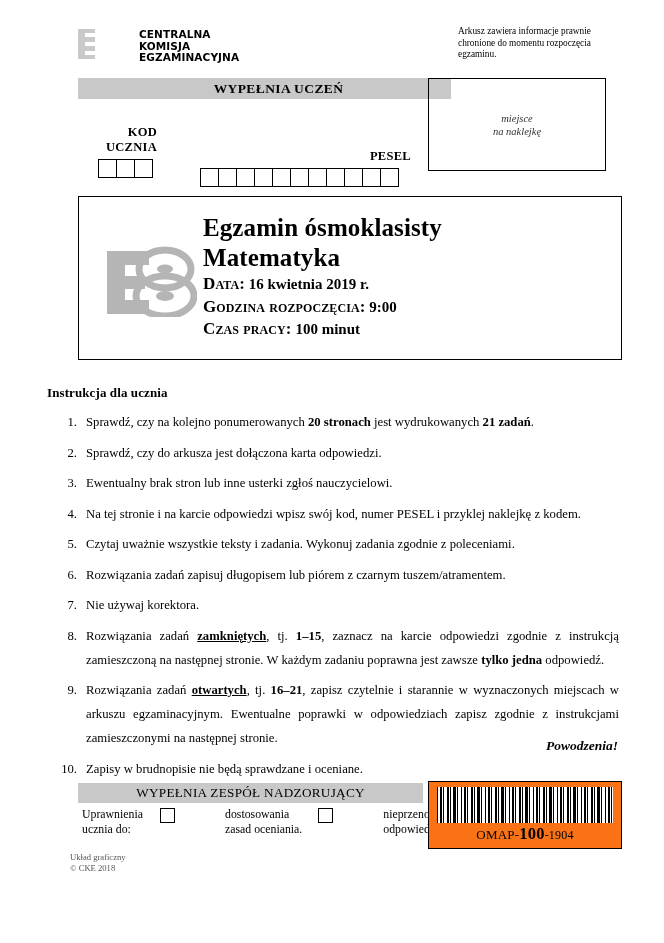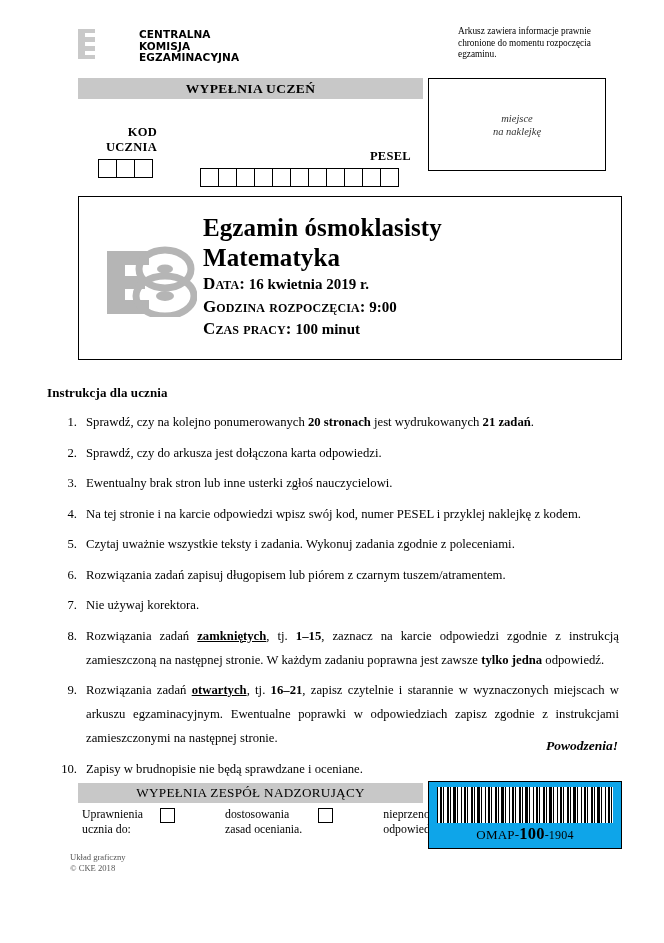--- a/index.html
+++ b/index.html
@@ -96,20 +96,21 @@
     left: 78px;
     top: 78px;
     width: 345px;
     height: 21px;
     background: #c8c8c8;
     text-align: center;
     font-weight: bold;
     font-size: 13.5px;
     line-height: 21px;
     letter-spacing: 0.4px;
+    padding-left: 28px;
   }
   .sticker-box {
     position: absolute;
     left: 428px;
     top: 78px;
     width: 178px;
     height: 93px;
     border: 1px solid #000;
     box-sizing: border-box;
     display: flex;
@@ -286,21 +287,21 @@
   .chk-text { white-space: nowrap; }
 
   .barcode-box {
     position: absolute;
     left: 428px;
     top: 781px;
     width: 194px;
     height: 68px;
     border: 1px solid #000;
     box-sizing: border-box;
-    background: #0ea5e9;
+    background: #f97316;
     padding: 5px 8px 3px 8px;
   }
   .barcode-bars {
     height: 36px;
     width: 100%;
     background-image: repeating-linear-gradient(
       to right,
       #000 0px, #000 1px, #fff 1px, #fff 3px,
       #000 3px, #000 5px, #fff 5px, #fff 6px,
       #000 6px, #000 7px, #fff 7px, #fff 10px,

